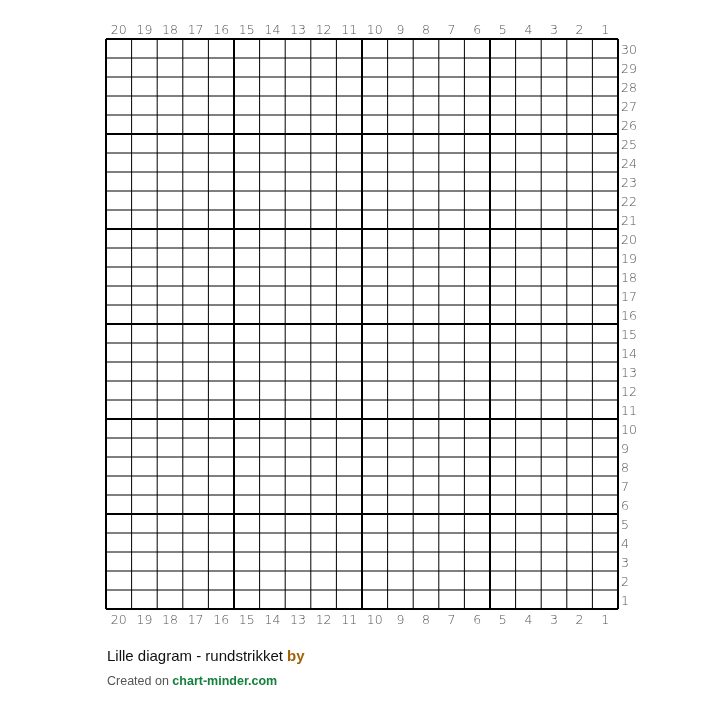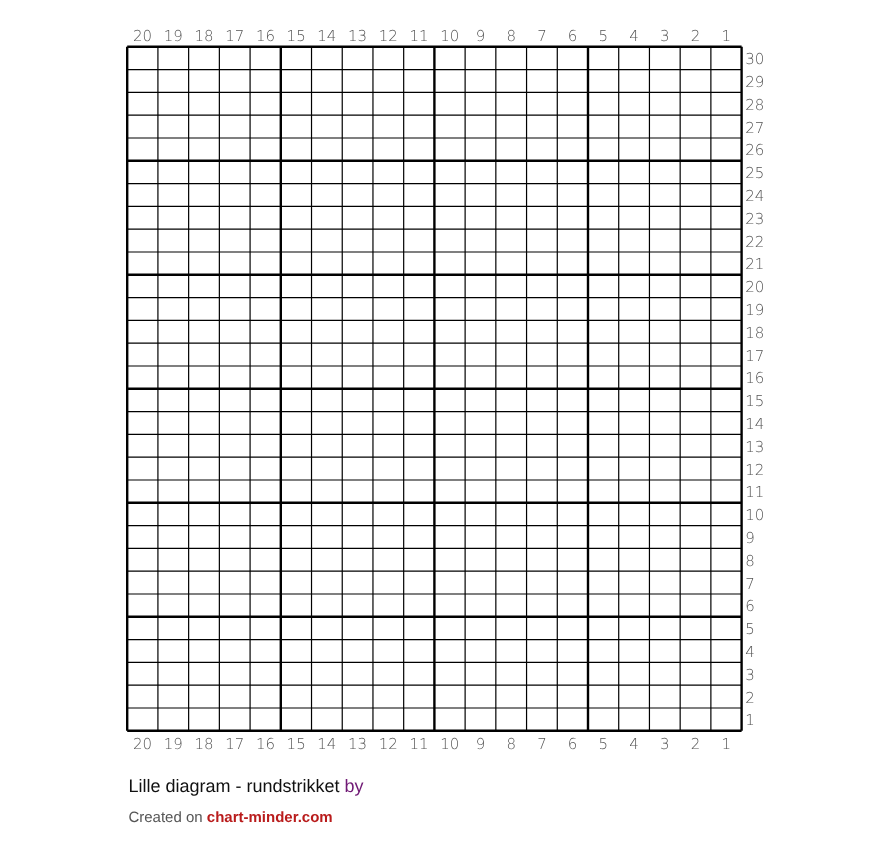--- a/index.html
+++ b/index.html
@@ -3,23 +3,23 @@
   <meta charset="utf-8">
   <style>
     html, body { margin: 0; padding: 0; background: #ffffff; }
     body { width: 724px; height: 712px; position: relative; overflow: hidden;
            font-family: "Liberation Sans", "DejaVu Sans", sans-serif; }
     #chart { position: absolute; left: 0; top: 0; }
     .num { font-family: "DejaVu Sans", sans-serif; font-size: 12.5px; fill: #555555; font-weight: 300; }
     #footer { position: absolute; left: 107px; top: 646px; }
     #title-line { font-size: 15px; color: #111; line-height: 20px; }
     #title-line .t { font-weight: normal; }
-    #title-line .by { color: #701a75; font-weight: normal; }
+    #title-line .by { color: #a16207; font-weight: bold; }
     #credit-line { font-size: 12.5px; color: #555; margin-top: 6px; line-height: 18px; }
-    #credit-line .site { font-weight: bold; color: #b91c1c; }
+    #credit-line .site { font-weight: bold; color: #15803d; }
   </style>
 </head>
 <body>
 
 <svg id="chart" width="724" height="640" xmlns="http://www.w3.org/2000/svg">
     <rect x="106" y="39" width="512" height="570" fill="#ffffff"></rect>
     <g>
       <rect x="106" y="39" width="25.6" height="19" fill="transparent"></rect>
       <rect x="131.6" y="39" width="25.6" height="19" fill="transparent"></rect>
       <rect x="157.2" y="39" width="25.6" height="19" fill="transparent"></rect>

